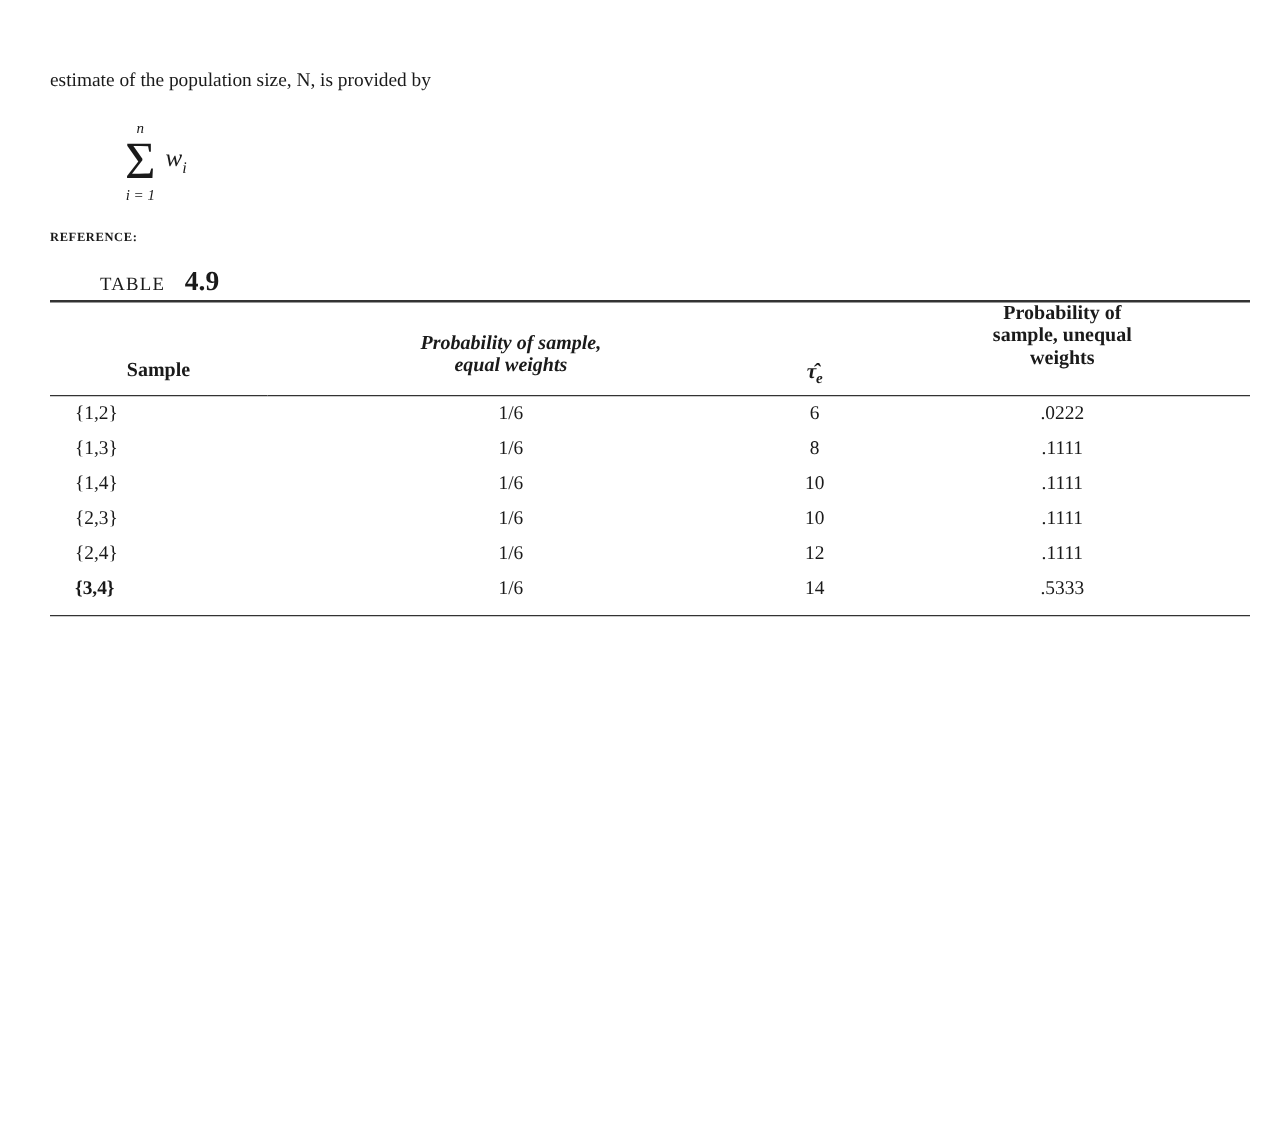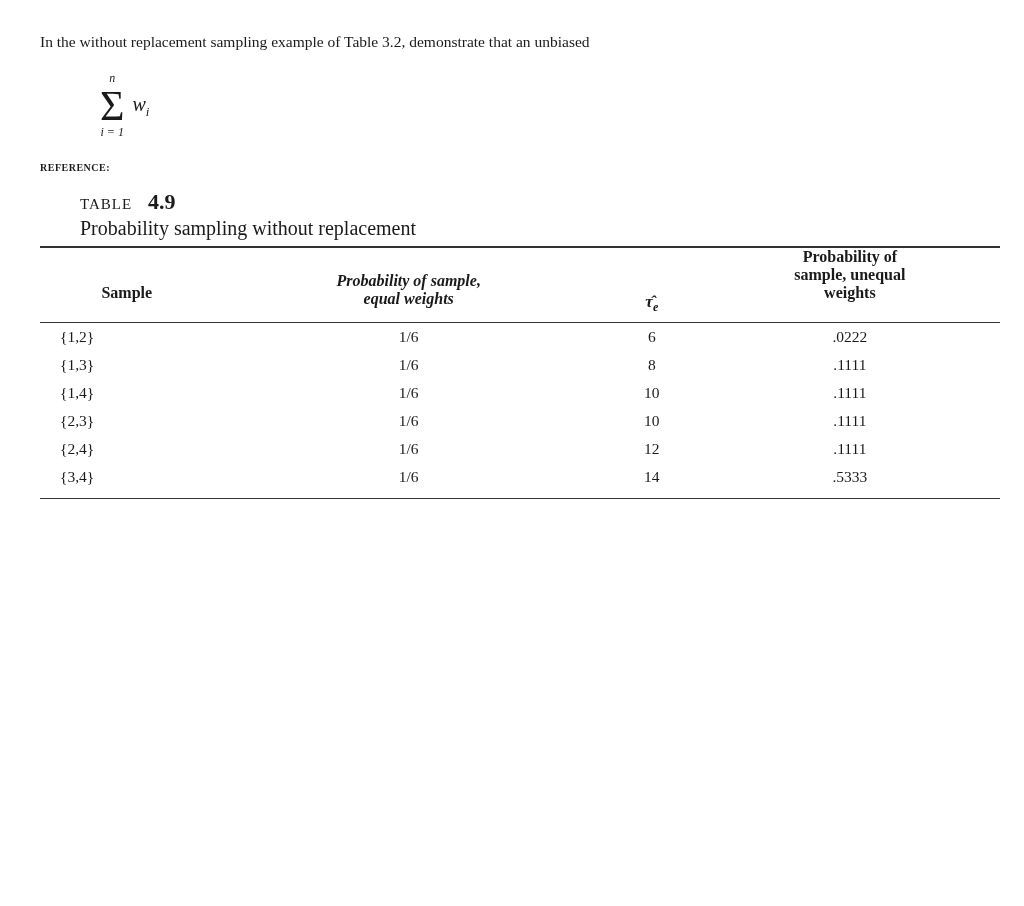--- a/index.html
+++ b/index.html
@@ -149,21 +149,22 @@
       border-top: 1.5px solid #333;
       width: 100%;
       margin-top: 2px;
     }
   </style>
 </head>
 <body>
 
 <div>
   <p class="intro-text">
-    <span>In the without replacement sampling example of Table 3.2, demonstrate that an unbiased</span><br>
+    <br>
+    <span>estimate of the population size, N, is provided by</span>
   </p>
 </div>
 
 <div class="formula-block">
   <div class="sigma-row">
     <div class="sigma-limits">
       <span class="upper">n</span>
       <span class="sigma-symbol">Σ</span>
       <span class="lower">i = 1</span>
     </div>
@@ -171,28 +172,27 @@
   </div>
 </div>
 
 <div class="reference-label">REFERENCE:</div>
 
 <div class="table-section">
   <div class="table-title">
     <span class="table-word">TABLE</span>
     <span class="table-num">4.9</span>
   </div>
-  <div class="table-subtitle">Probability sampling without replacement</div>
 
   <div class="table-top-rule"></div>
 
   <table>
     <thead>
       <tr>
-        <th class="col-sample" rowspan="2" style="vertical-align:bottom; padding-bottom:20px;">
+        <th class="col-sample" rowspan="2" style="vertical-align:bottom; padding-bottom:10px;">
           <span>Sample</span>
         </th>
         <th style="text-align:center; vertical-align:bottom; padding-bottom:14px;font-style:italic;">
           <span>Probability of sample,</span><br>
           <span>equal weights</span>
         </th>
         <th style="text-align:center; vertical-align:bottom; padding-bottom:6px;" rowspan="2">
           <span style="font-style:italic; font-size:17px;">τ̂<sub style="font-style:italic; font-size:12px;">e</sub></span>
         </th>
         <th style="text-align:center; vertical-align:bottom; padding-bottom:20px; border-bottom:1.5px solid #333;">
@@ -227,21 +227,21 @@
         <td>10</td>
         <td>.1111</td>
       </tr>
       <tr>
         <td class="col-sample">{2,4}</td>
         <td>1/6</td>
         <td>12</td>
         <td>.1111</td>
       </tr>
       <tr>
-        <td class="col-sample" style="padding-bottom:10px;">{3,4}</td>
+        <td class="col-sample" style="padding-bottom:10px;font-weight:bold;">{3,4}</td>
         <td style="padding-bottom:10px;">1/6</td>
         <td style="padding-bottom:10px;">14</td>
         <td style="padding-bottom:10px;text-align:center;">.5333</td>
       </tr>
     </tbody>
   </table>
   <div class="table-bottom-rule"></div>
 </div>
 
 </body></html>

